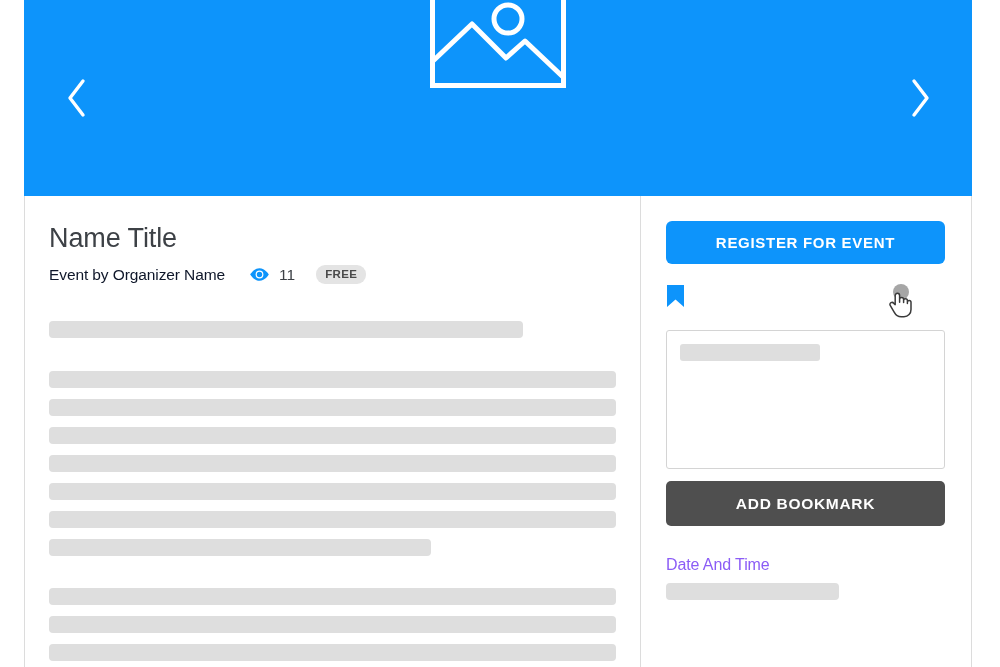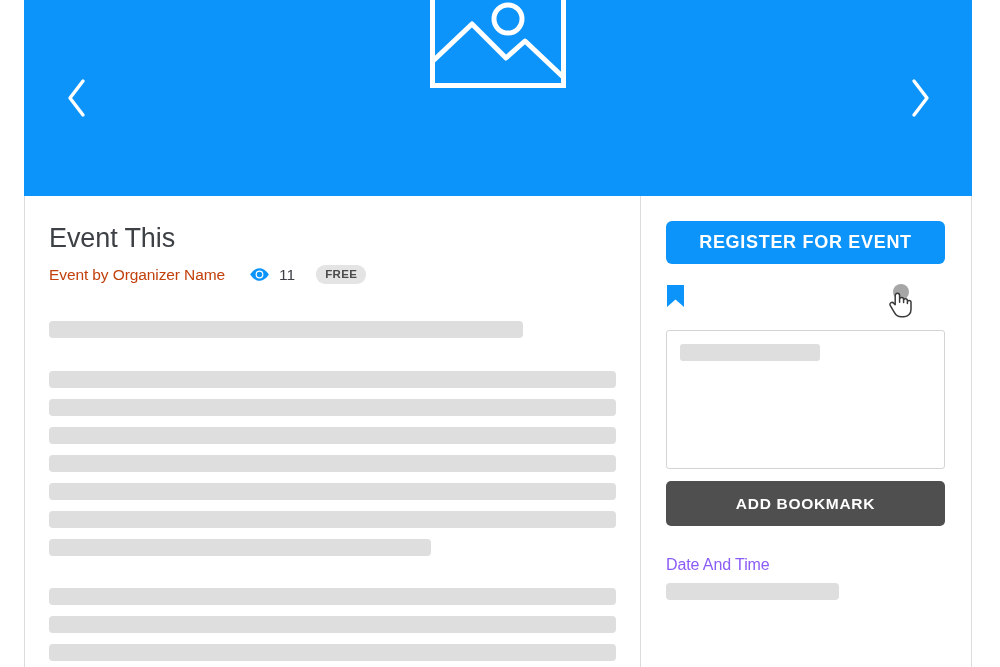--- a/index.html
+++ b/index.html
@@ -91,21 +91,21 @@
 
   .event-meta {
     display: flex;
     align-items: center;
     margin-top: 9px;
     gap: 0;
   }
 
   .event-by {
     font-size: 15.5px;
-    color: #c2410c;
+    color: #0f172a;
     letter-spacing: -0.1px;
   }
 
   .views {
     display: flex;
     align-items: center;
     margin-left: 24px;
     gap: 9px;
   }
   .views svg { display: block; }
@@ -140,21 +140,21 @@
   
   .register-btn {
     display: block;
     width: 100%;
     height: 43px;
     background: #0d94fb;
     color: #ffffff;
     border: none;
     border-radius: 6px;
     font-family: "Liberation Sans", sans-serif;
-    font-size: 18px;
+    font-size: 15px;
     font-weight: 700;
     letter-spacing: 0.7px;
     cursor: pointer;
   }
 
   .bookmark-row {
     display: flex;
     align-items: center;
     margin-top: 20px;
     gap: 11px;
@@ -266,21 +266,21 @@
         </svg>
       </span>
     </div>
 
   </div>
 
   <div class="content-wrap">
 
     <div class="main-col">
 
-      <h1 class="event-title">Event This</h1>
+      <h1 class="event-title">Name Title</h1>
 
       <div class="event-meta">
         <span class="event-by">Event by Organizer Name</span>
 
         <span class="views">
           <span>
             <svg width="21" height="15" viewBox="0 0 21 15" fill="none">
               <path d="M10.5 1.2 C4.9 1.2 1.2 7.5 1.2 7.5 C1.2 7.5 4.9 13.8 10.5 13.8
                        C16.1 13.8 19.8 7.5 19.8 7.5 C19.8 7.5 16.1 1.2 10.5 1.2 Z" fill="#0d94fb"></path>
               <circle cx="10.5" cy="7.5" r="3.9" fill="#ffffff"></circle>

